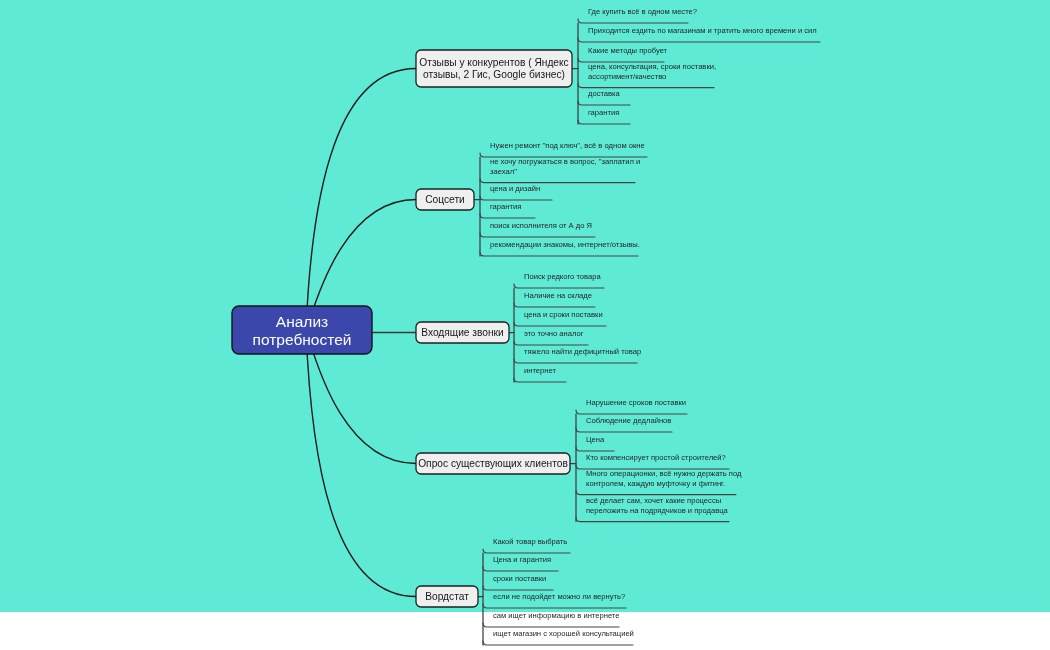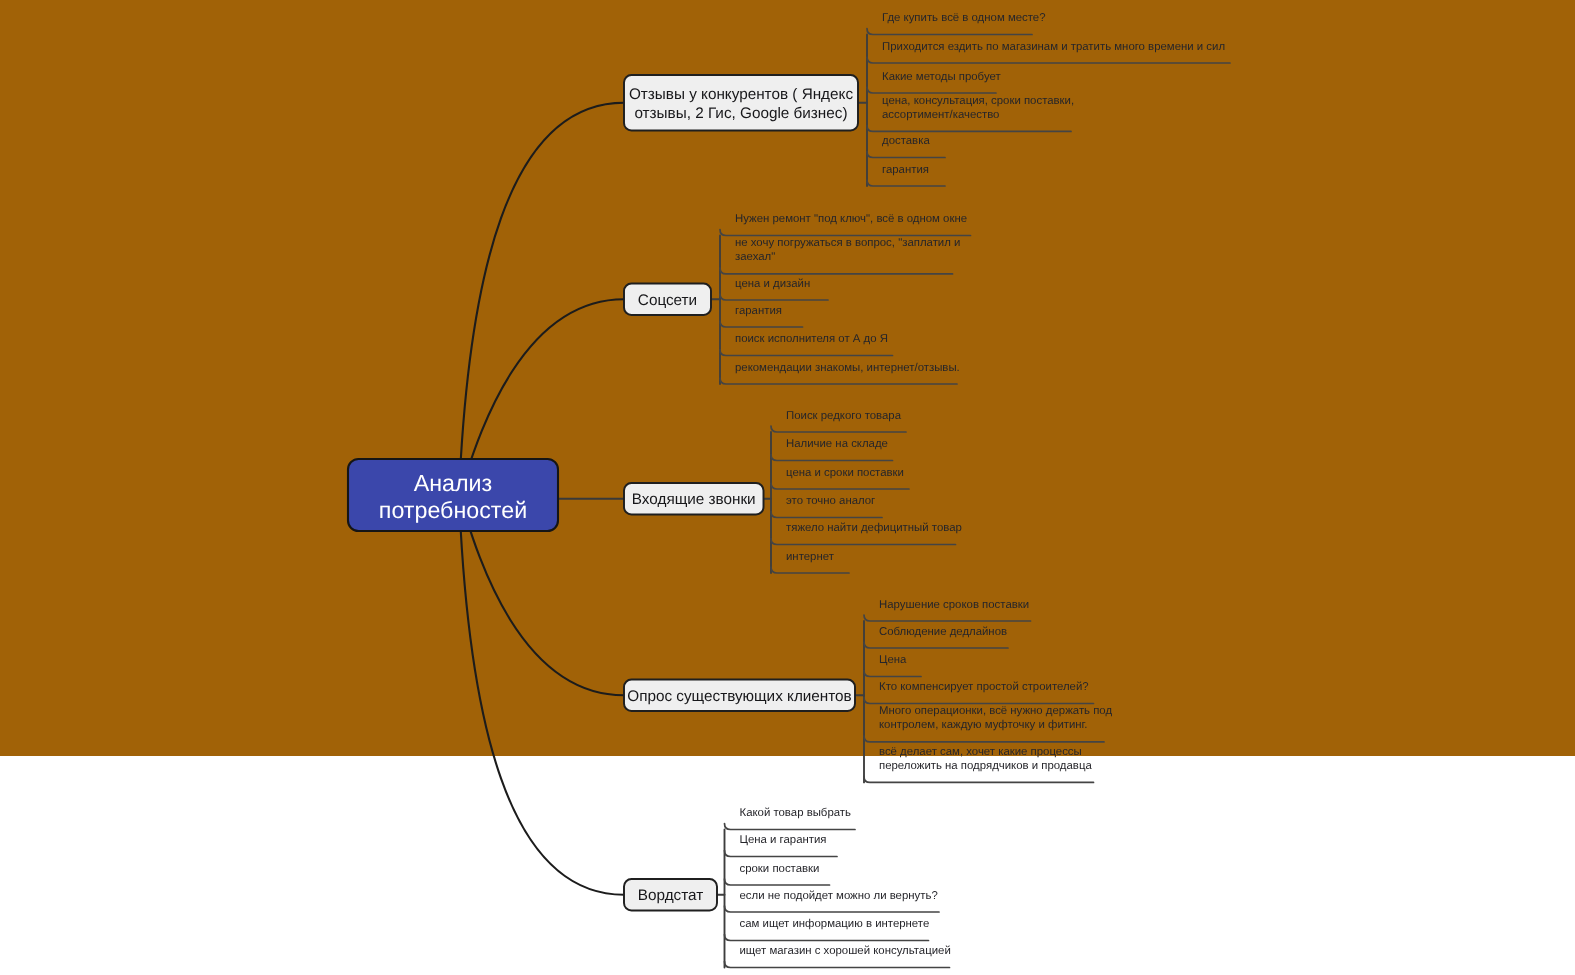--- a/index.html
+++ b/index.html
@@ -11,22 +11,22 @@
   body {
     width: 1050px;
     height: 650px;
     overflow: hidden;
     font-family: "Liberation Sans", sans-serif;
     -webkit-font-smoothing: antialiased;
   }
   #mindmap-canvas {
     position: relative;
     width: 1050px;
-    height: 504px;
-    background: #a16207;
+    height: 612px;
+    background: #5eead4;
   }
   svg.map-svg {
     position: absolute;
     left: 0;
     top: 0;
     width: 1050px;
     height: 650px;
     display: block;
   }
   .edge-curve {

